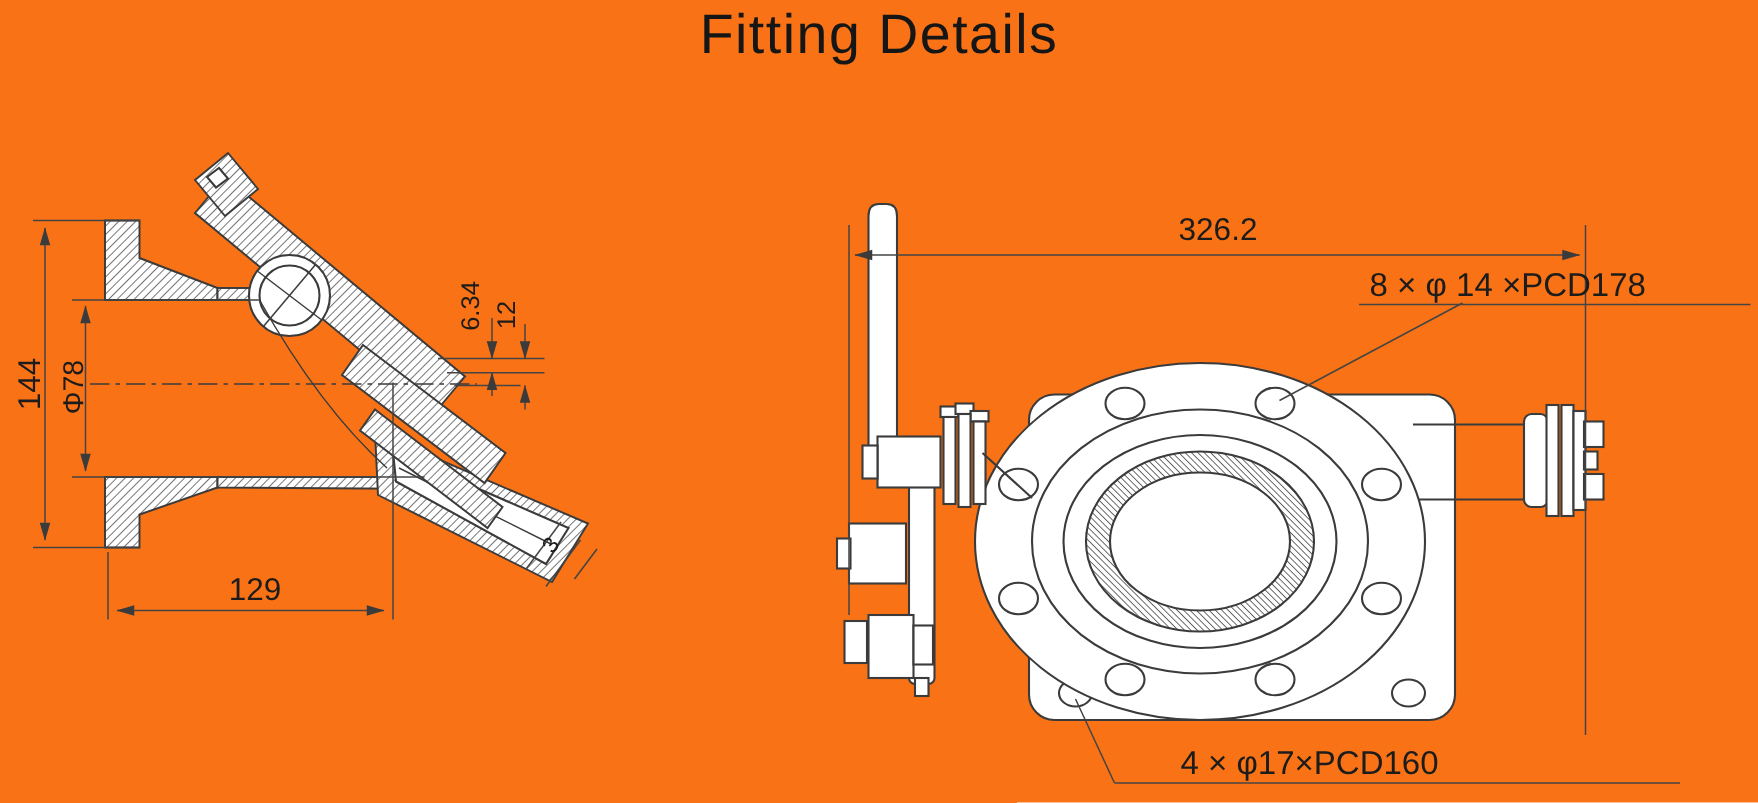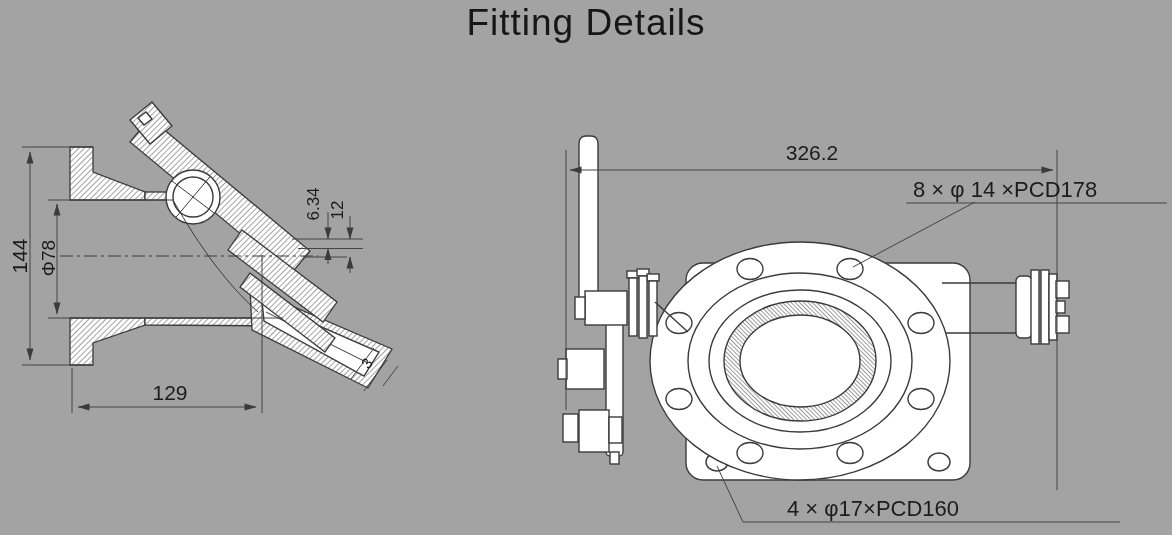--- a/index.html
+++ b/index.html
@@ -1,16 +1,16 @@
 <!DOCTYPE html>
 <html><head>
 <meta charset="utf-8">
 <style>
   html,body{margin:0;padding:0;background:#fff;}
-  #stage{position:relative;width:1172px;height:535px;background:#a3a3a3;overflow:hidden;
+  #stage{position:relative;width:1172px;height:535px;background:#f97316;overflow:hidden;
          font-family:"Liberation Sans", sans-serif;}
   #title{position:absolute;left:0;top:2px;width:1172px;text-align:center;margin:0;
          font-size:37px;font-weight:500;letter-spacing:1px;color:#161616;
          font-family:"Liberation Sans", sans-serif;}
   svg{position:absolute;left:0;top:0;}
   .part{stroke:#3b3b3b;stroke-width:1.4;fill:none;}
   .hatch{fill:url(#hat);stroke:#3b3b3b;stroke-width:1.3;}
   .white{fill:#ffffff;stroke:#3b3b3b;stroke-width:1.4;}
   .thin{stroke:#3b3b3b;stroke-width:1;fill:none;}
   .dim{stroke:#444;stroke-width:1;fill:none;}

